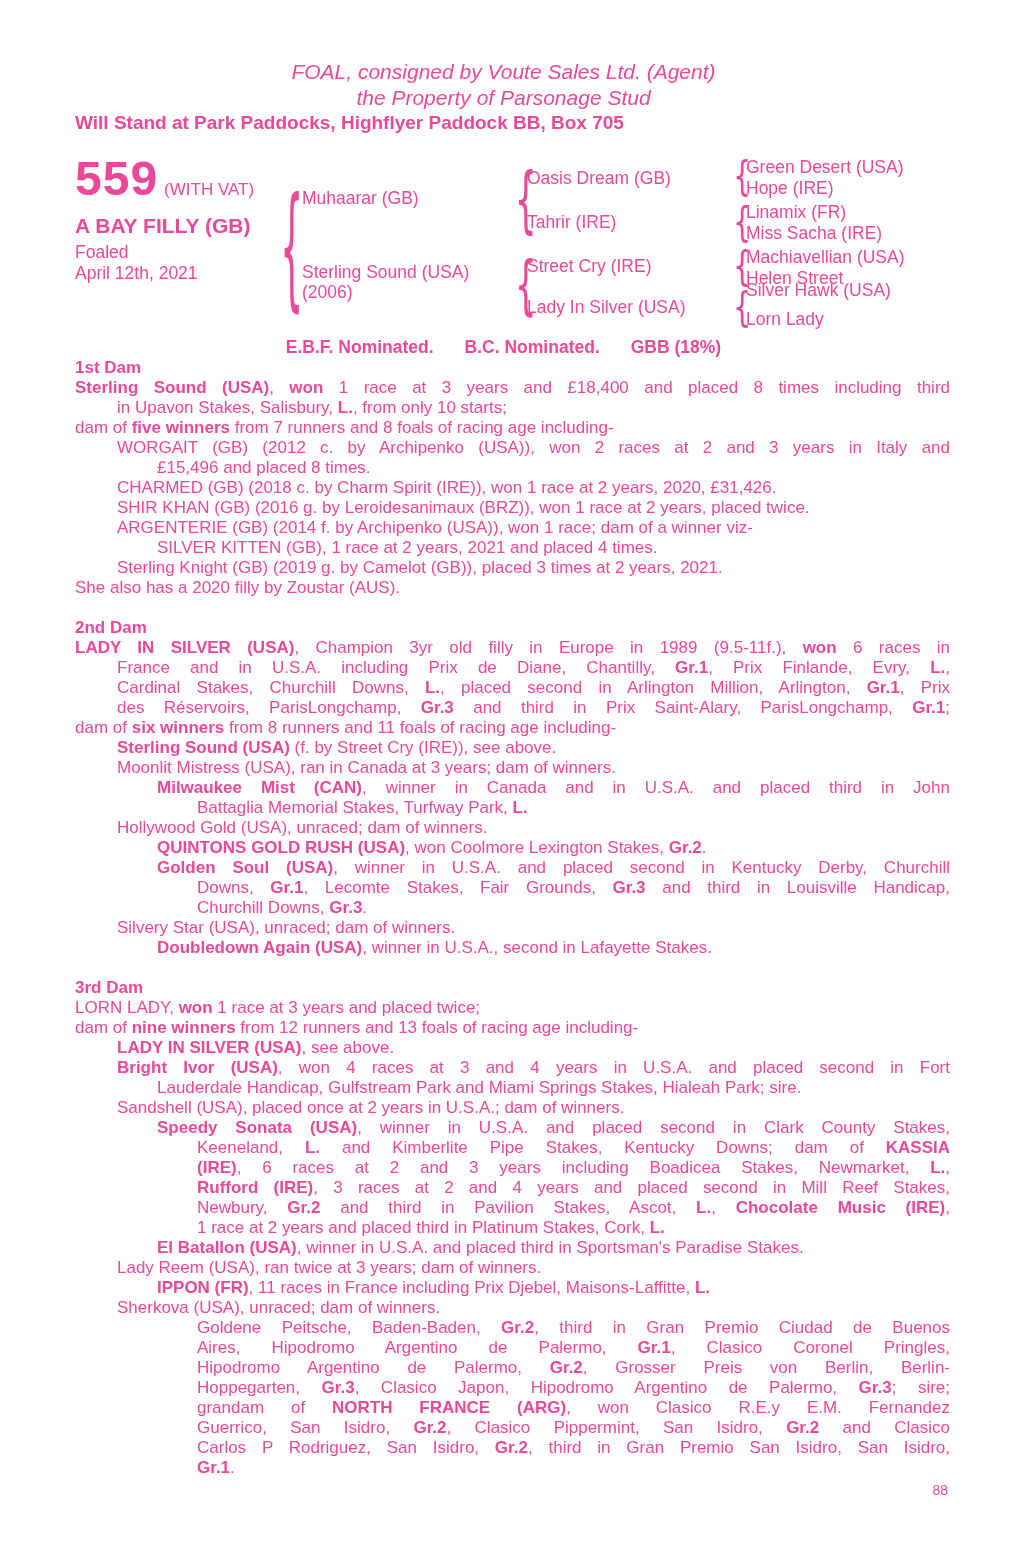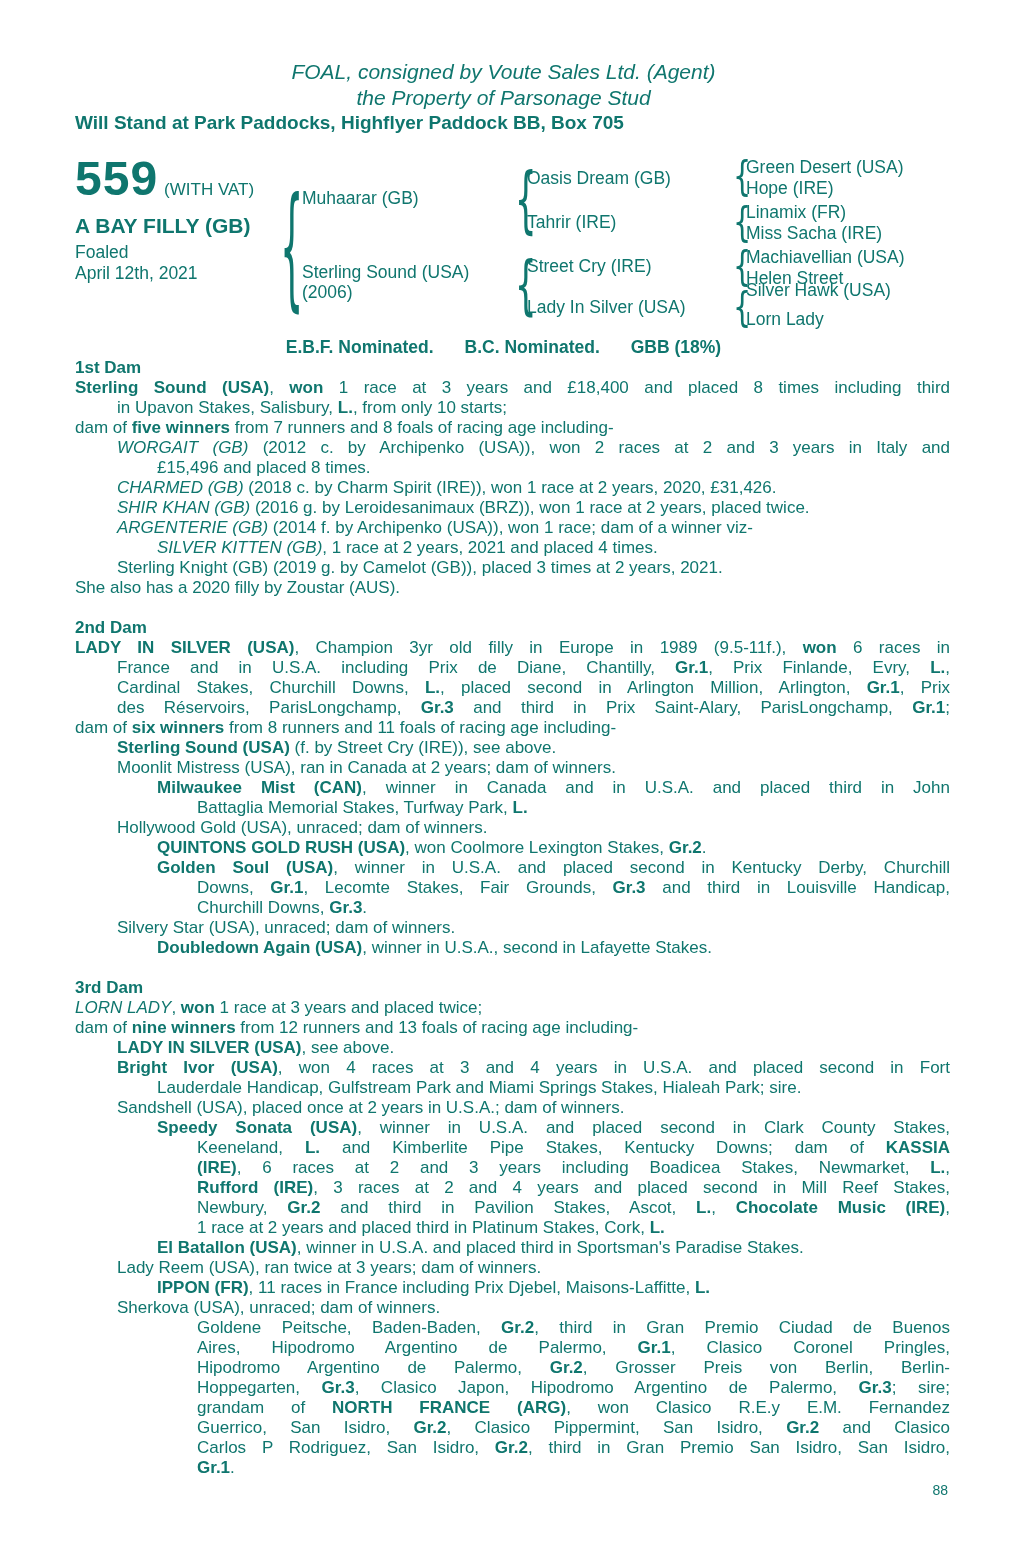--- a/index.html
+++ b/index.html
@@ -3,21 +3,21 @@
 <meta charset="utf-8">
 <style>
   html,body { margin:0; padding:0; background:#e8e8e8; }
   #page {
     position:relative;
     width:1024px; height:1558px;
     background:#ffffff;
     box-sizing:border-box;
     padding:58px 92px 0 75px;
     font-family:"Liberation Sans", sans-serif;
-    color:#0f766e;
+    color:#ec4899;
     overflow:hidden;
   }
   
   .hdr-line1 { font-style:italic; font-size:21px; line-height:27px; text-align:center; }
   .hdr-line2 { font-style:italic; font-size:21px; line-height:26px; text-align:center; }
   .hdr-line3 { font-weight:bold; font-size:19px; line-height:24px; text-align:left; }
   
   .pedigree { position:relative; height:185px; margin-top:15px; font-size:17.5px; }
   .pp { position:absolute; line-height:20px; white-space:nowrap; }
   .lot-line { left:0; top:8px; }
@@ -58,21 +58,21 @@
   .catalog-body { margin-top:1px; width:875px; font-size:17px; line-height:20px; }
   .dam-heading { font-weight:bold; }
   .dam-heading.gap { margin-top:20px; }
   .bl { min-height:20px; }
   .ind0 { padding-left:0; }
   .ind1 { padding-left:42px; }
   .ind2 { padding-left:82px; }
   .ind3 { padding-left:122px; }
   .just { text-align:justify; text-align-last:justify; }
   .b { font-weight:bold; }
-  .i { font-style:italic; }
+  .i { }
   
   .pagenum { position:absolute; top:1482px; right:76px; font-size:14px; }
 </style>
 </head>
 <body>
 
 <div id="page">
 
   <div class="hdr-line1">FOAL, consigned by Voute Sales Ltd. (Agent)</div>
   <div class="hdr-line2">the Property of Parsonage Stud</div>
@@ -132,21 +132,21 @@
       <div class="bl ind2"><span class="i">SILVER KITTEN (GB)</span><span>, 1 race at 2 years, 2021 and placed 4 times.</span></div>
       <div class="bl ind1"><span>Sterling Knight (GB) (2019 g. by Camelot (GB)), placed 3 times at 2 years, 2021.</span></div>
       <div class="bl ind0"><span>She also has a 2020 filly by Zoustar (AUS).</span></div>
       <div class="dam-heading gap">2nd Dam</div>
       <div class="bl ind0 just"><span class="b">LADY IN SILVER (USA)</span><span>, Champion 3yr old filly in Europe in 1989 (9.5-11f.), </span><span class="b">won</span><span> 6 races in</span></div>
       <div class="bl ind1 just"><span>France and in U.S.A. including Prix de Diane, Chantilly, </span><span class="b">Gr.1</span><span>, Prix Finlande, Evry, </span><span class="b">L.</span><span>,</span></div>
       <div class="bl ind1 just"><span>Cardinal Stakes, Churchill Downs, </span><span class="b">L.</span><span>, placed second in Arlington Million, Arlington, </span><span class="b">Gr.1</span><span>, Prix</span></div>
       <div class="bl ind1 just"><span>des Réservoirs, ParisLongchamp, </span><span class="b">Gr.3</span><span> and third in Prix Saint-Alary, ParisLongchamp, </span><span class="b">Gr.1</span><span>;</span></div>
       <div class="bl ind0"><span>dam of </span><span class="b">six winners</span><span> from 8 runners and 11 foals of racing age including-</span></div>
       <div class="bl ind1"><span class="b">Sterling Sound (USA)</span><span> (f. by Street Cry (IRE)), see above.</span></div>
-      <div class="bl ind1"><span>Moonlit Mistress (USA), ran in Canada at 2 years; dam of winners.</span></div>
+      <div class="bl ind1"><span>Moonlit Mistress (USA), ran in Canada at 3 years; dam of winners.</span></div>
       <div class="bl ind2 just"><span class="b">Milwaukee Mist (CAN)</span><span>, winner in Canada and in U.S.A. and placed third in John</span></div>
       <div class="bl ind3"><span>Battaglia Memorial Stakes, Turfway Park, </span><span class="b">L.</span></div>
       <div class="bl ind1"><span>Hollywood Gold (USA), unraced; dam of winners.</span></div>
       <div class="bl ind2"><span class="b">QUINTONS GOLD RUSH (USA)</span><span>, won Coolmore Lexington Stakes, </span><span class="b">Gr.2</span><span>.</span></div>
       <div class="bl ind2 just"><span class="b">Golden Soul (USA)</span><span>, winner in U.S.A. and placed second in Kentucky Derby, Churchill</span></div>
       <div class="bl ind3 just"><span>Downs, </span><span class="b">Gr.1</span><span>, Lecomte Stakes, Fair Grounds, </span><span class="b">Gr.3</span><span> and third in Louisville Handicap,</span></div>
       <div class="bl ind3"><span>Churchill Downs, </span><span class="b">Gr.3</span><span>.</span></div>
       <div class="bl ind1"><span>Silvery Star (USA), unraced; dam of winners.</span></div>
       <div class="bl ind2"><span class="b">Doubledown Again (USA)</span><span>, winner in U.S.A., second in Lafayette Stakes.</span></div>
       <div class="dam-heading gap">3rd Dam</div>

